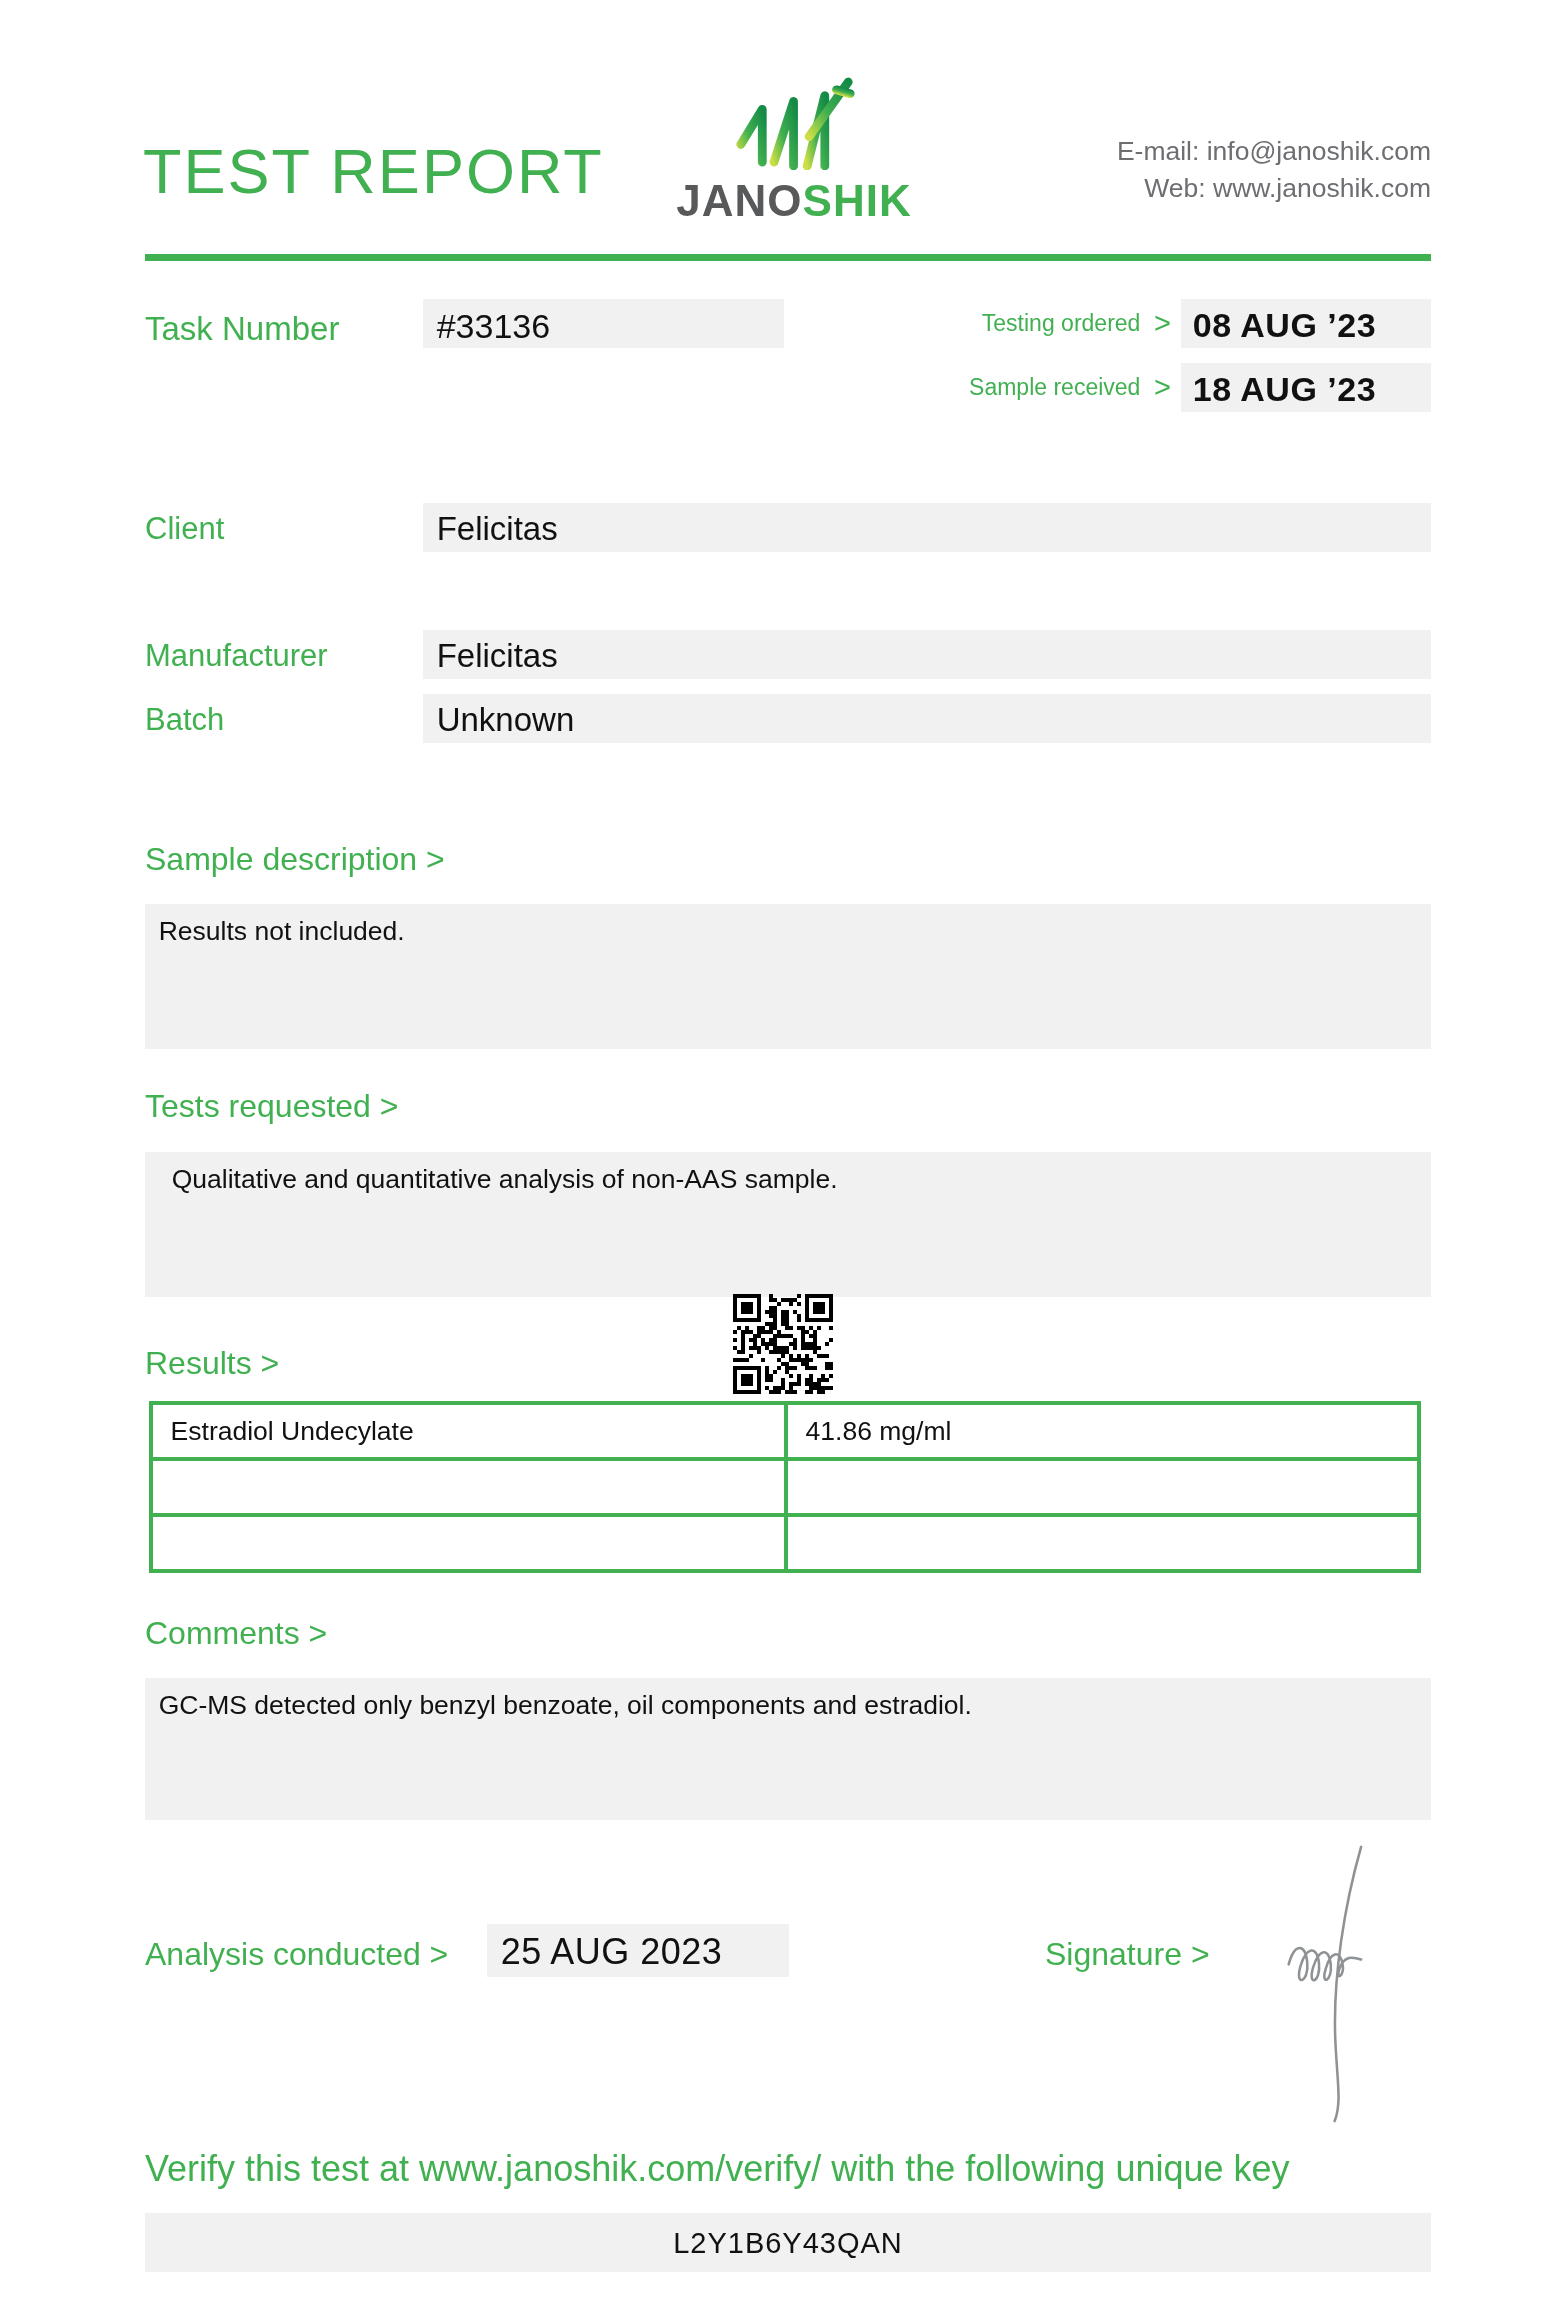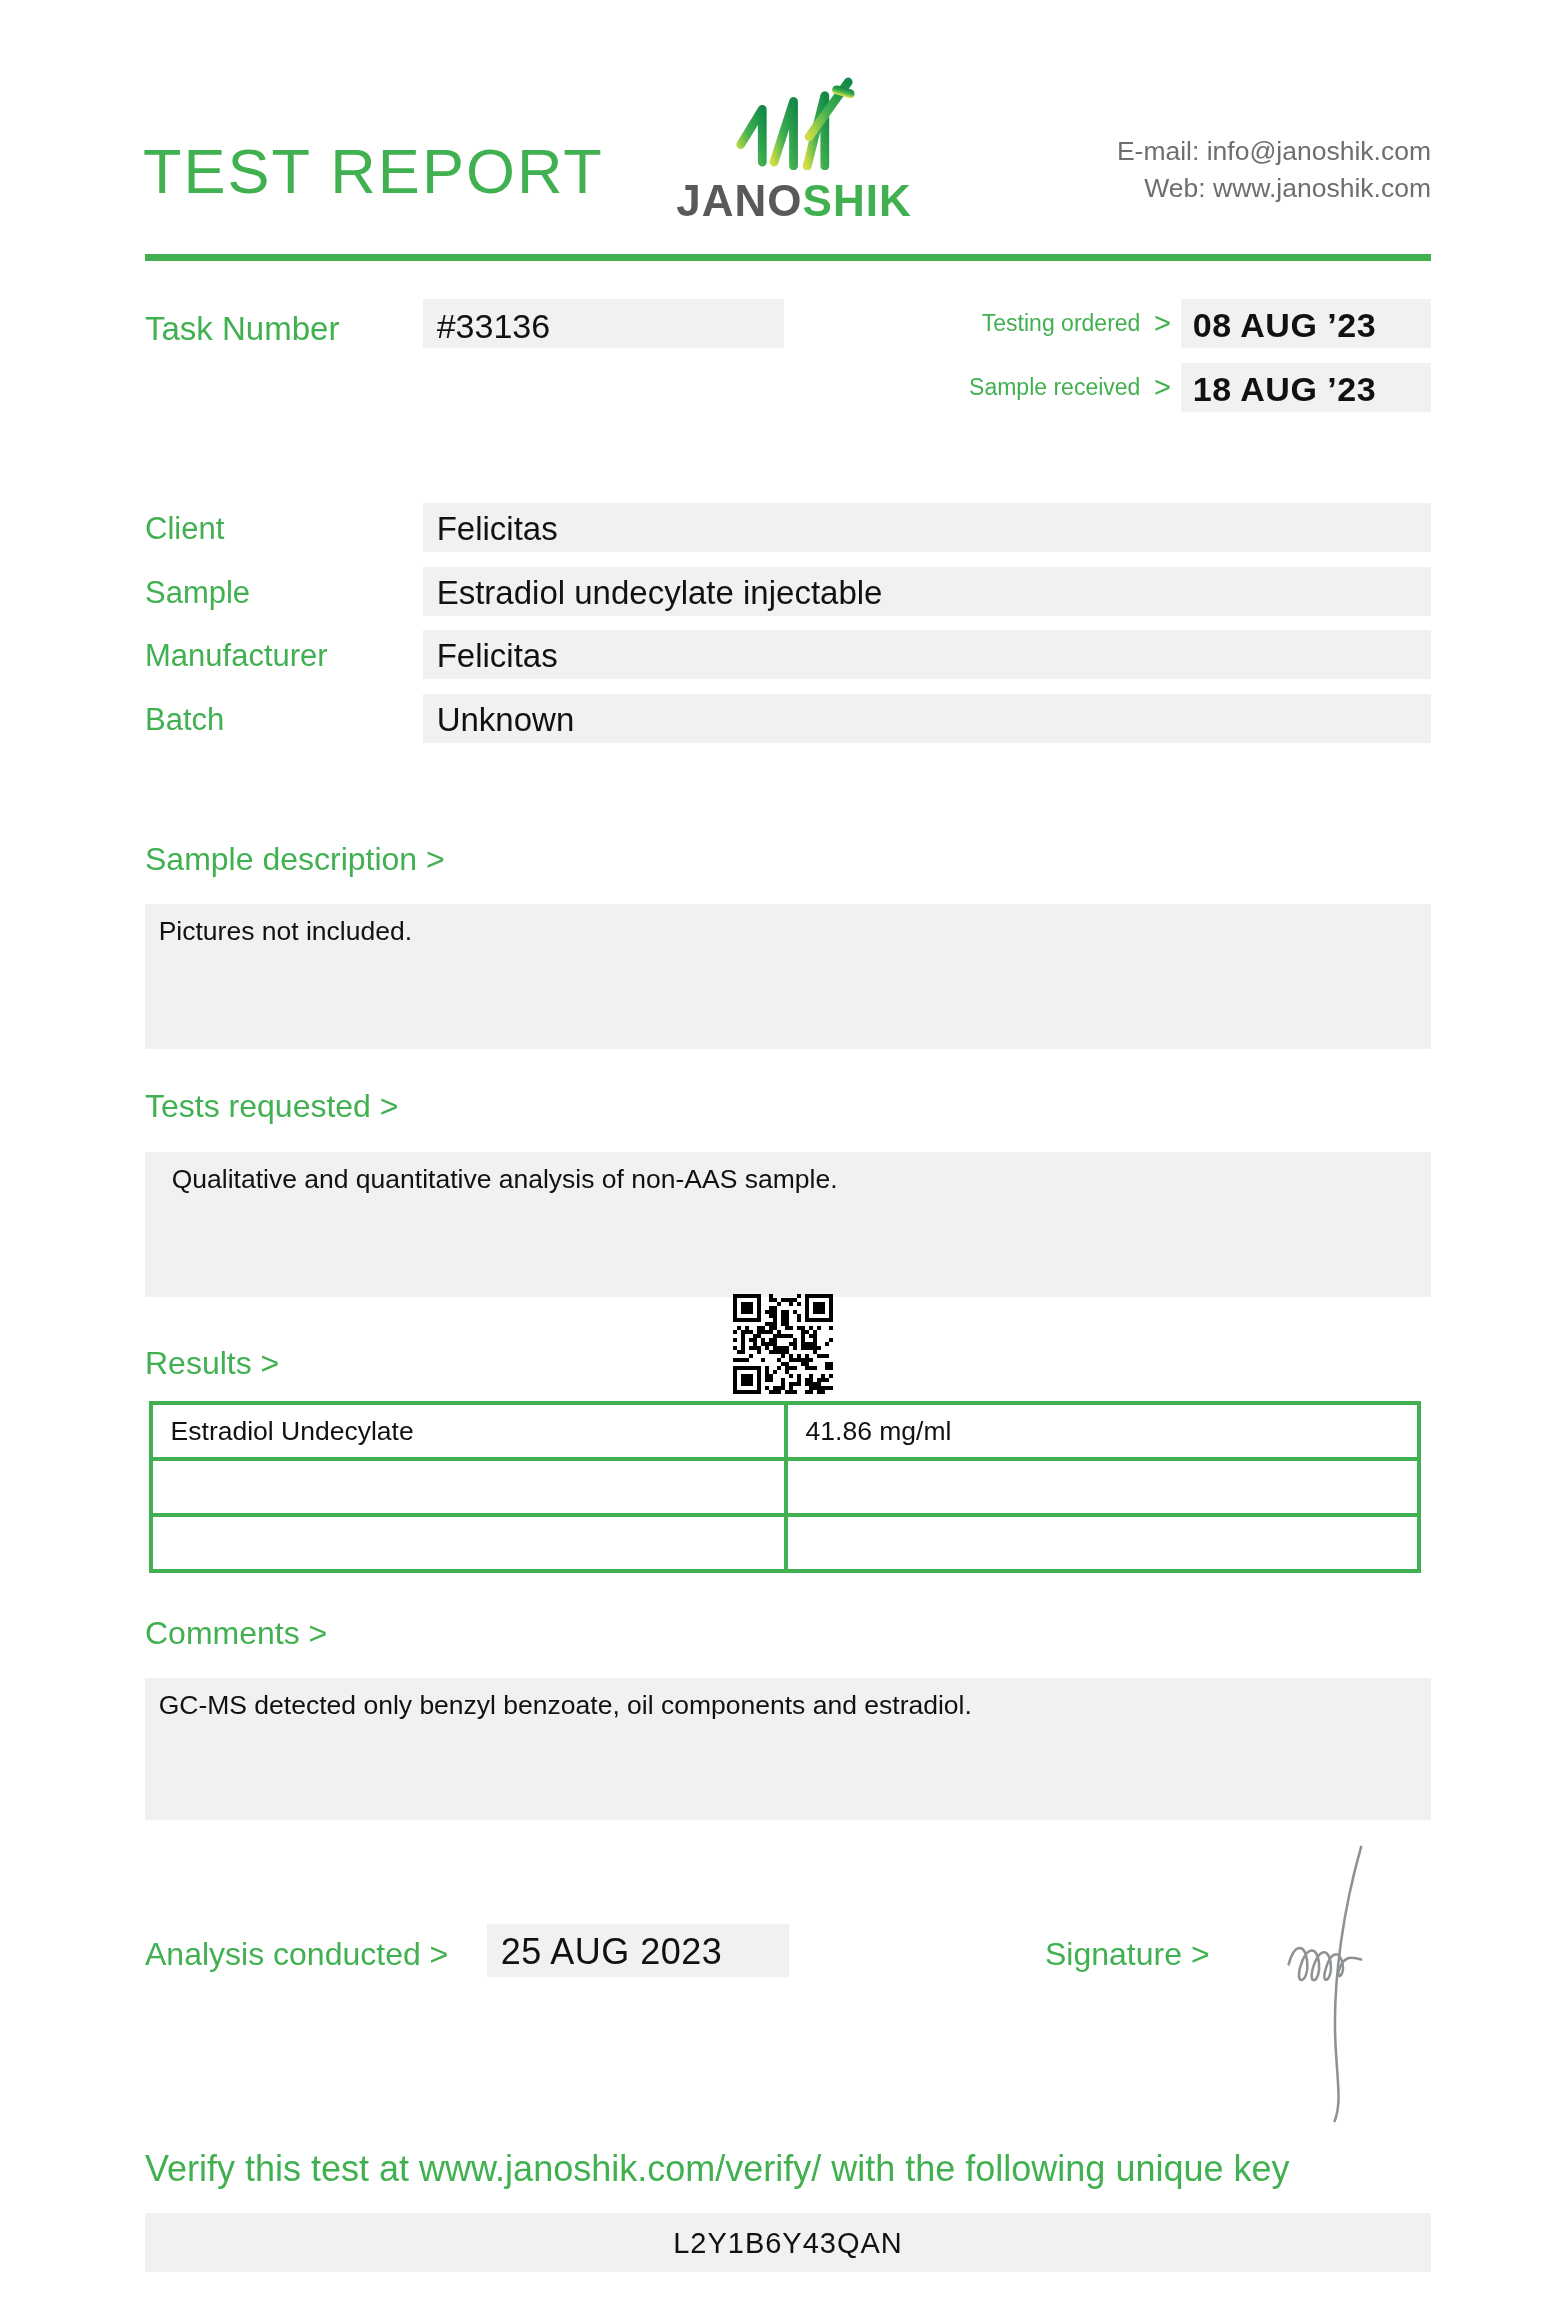--- a/index.html
+++ b/index.html
@@ -127,42 +127,36 @@
   <div class="datebox d2">
     <span>18 AUG ’23</span>
   </div>
 
   <div class="inforow i0">
     <span class="ilabel">Client</span>
     <div class="ifield">
         <span>Felicitas</span>
       </div>
   </div>
-  <div class="inforow i1">
-    <span class="ilabel">Sample</span>
-    <div class="ifield">
-        <span>Estradiol undecylate injectable</span>
-      </div>
-  </div>
   <div class="inforow i2">
     <span class="ilabel">Manufacturer</span>
     <div class="ifield">
         <span>Felicitas</span>
       </div>
   </div>
   <div class="inforow i3">
     <span class="ilabel">Batch</span>
     <div class="ifield">
         <span>Unknown</span>
       </div>
   </div>
 
   <div class="abs sechead h-desc">Sample description &gt;</div>
   <div class="graybox b-desc">
-    <span>Pictures not included.</span>
+    <span>Results not included.</span>
   </div>
 
   <div class="abs sechead h-tests">Tests requested &gt;</div>
   <div class="graybox b-tests">
     <span>Qualitative and quantitative analysis of non-AAS sample.</span>
   </div>
 
   <svg class="abs qr" id="qr" viewBox="0 0 100 100" shape-rendering="crispEdges">
       <path fill="#000" d="M0 0h28v28h-28z"></path>
       <path fill="#fff" d="M4 4h20v20h-20z"></path>

